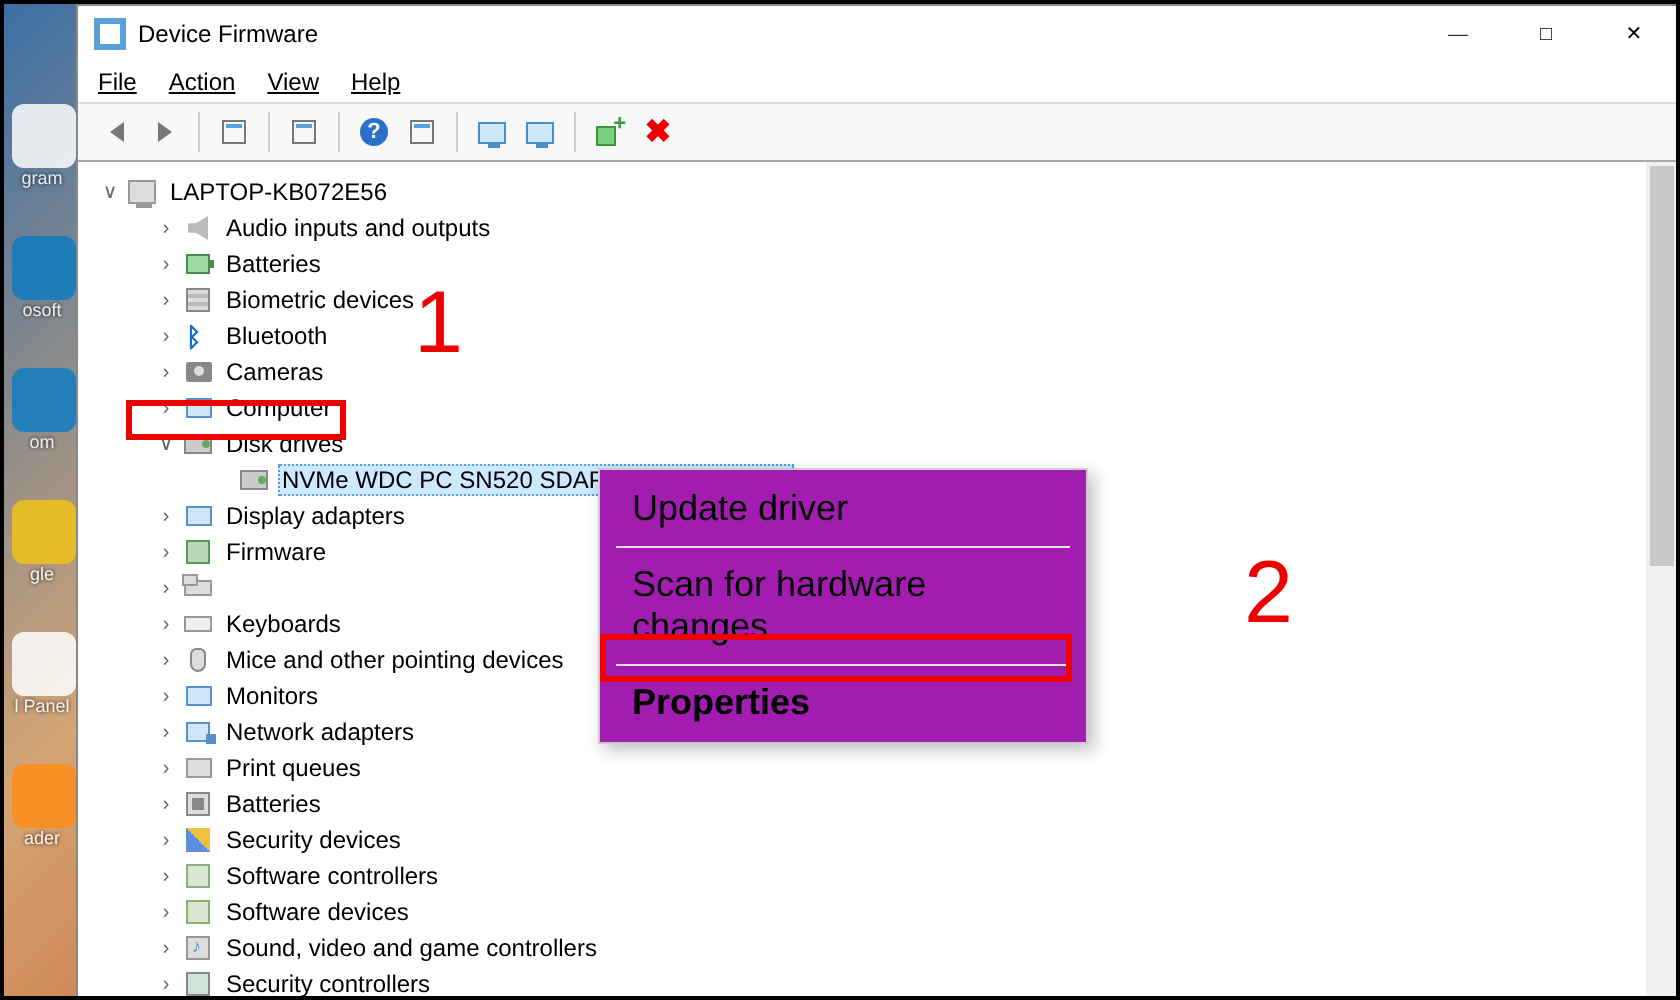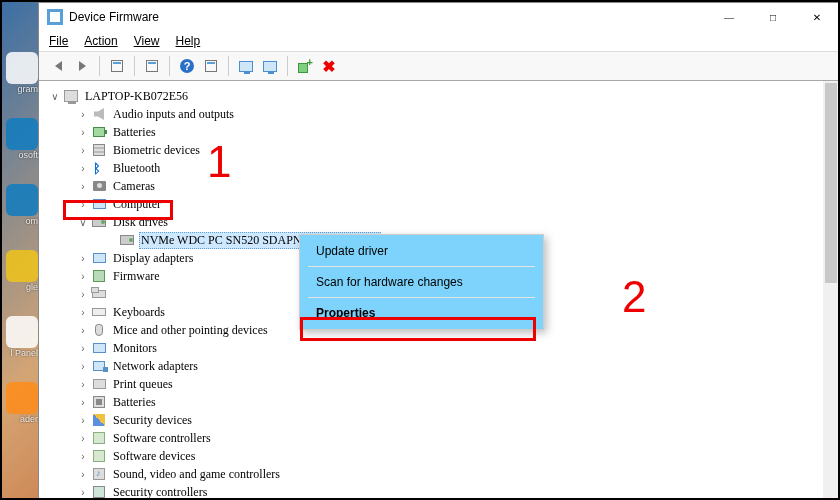--- a/index.html
+++ b/index.html
@@ -25,21 +25,21 @@
     display: flex;
     flex-direction: column;
     gap: 24px;
     padding-top: 50px;
     opacity: 0.85;
   }
   .dicon { width: 32px; height: 32px; background:#fff; border-radius:6px; margin-left:4px;}
   .dicon.blue{background:#107cc0;}
   .dicon.yellow{background:#f0c419;}
   .dicon.orange{background:#ff8c1a;}
-  .dlabel{color:#fff;font-size:9px;text-align:right;margin-left:2px;text-shadow:0 0 2px #000;}
+  .dlabel{color:#fff;font-size:9px;text-align:center;margin-left:2px;text-shadow:0 0 2px #000;}
 
   
   .window {
     position: absolute;
     left: 36px;
     top: 0;
     width: 802px;
     height: 500px;
     background: #fff;
     border: 1px solid #888;
@@ -80,21 +80,21 @@
   .tree {
     flex: 1;
     overflow: auto;
     padding: 6px 4px 6px 10px;
     background:#fff;
     position:relative;
   }
   .node { display: flex; align-items: center; height: 18px; white-space: nowrap; }
   .exp { width:12px; text-align:center; color:#666; font-size:10px; cursor:default; user-select:none;}
   .ticon { width:16px; height:16px; margin:0 4px 0 2px; display:flex; align-items:center; justify-content:center; flex-shrink:0;}
-  .label { font-size: 12px; padding:1px 2px;font-family:Liberation Serif, serif;}
+  .label { font-size: 12px; padding:1px 2px;}
   .label.sel { background:#cde8ff; border:1px dotted #5aa0d8; padding:0 1px;}
   .lvl0 { padding-left: 0; }
   .lvl1 { padding-left: 28px; }
   .lvl2 { padding-left: 56px; }
 
   
   .i-pc{width:14px;height:12px;background:#ddd;border:1px solid #999;position:relative;}
   .i-pc::after{content:"";position:absolute;left:3px;bottom:-3px;width:8px;height:2px;background:#999;}
   .i-spk{width:10px;height:12px;background:#bbb;clip-path:polygon(0 30%,40% 30%,100% 0,100% 100%,40% 70%,0 70%);}
   .i-bat{width:12px;height:10px;border:1px solid #4a8a4a;background:#a0daa0;position:relative;}
@@ -129,25 +129,25 @@
 
   
   .redlabel { position:absolute; color:#e00; font-size:44px; font-weight:400; font-family:"Segoe UI","Helvetica";}
 
   
   .ctxmenu {
     position:absolute;
     left:297px;
     top:232px;
     width:245px;
-    background:#7dd3fc;
+    background:#a21caf;
     border:1px solid #ccc;
     box-shadow:3px 3px 8px rgba(0,0,0,.25);
     padding:4px 0;
-    font-size:12px;
+    font-size:18px;
   }
   .ctxitem { padding:5px 16px; }
   .ctxitem.bold { font-weight:600; }
   .ctxsep { height:1px; background:#e4e4e4; margin:3px 8px; }
 
   .scrollbar{position:absolute;right:0;top:78px;bottom:0;width:16px;background:#f0f0f0;}
   .scrollthumb{position:absolute;left:2px;top:2px;width:12px;height:200px;background:#c8c8c8;}
 </style>
 </head>
 <body>

